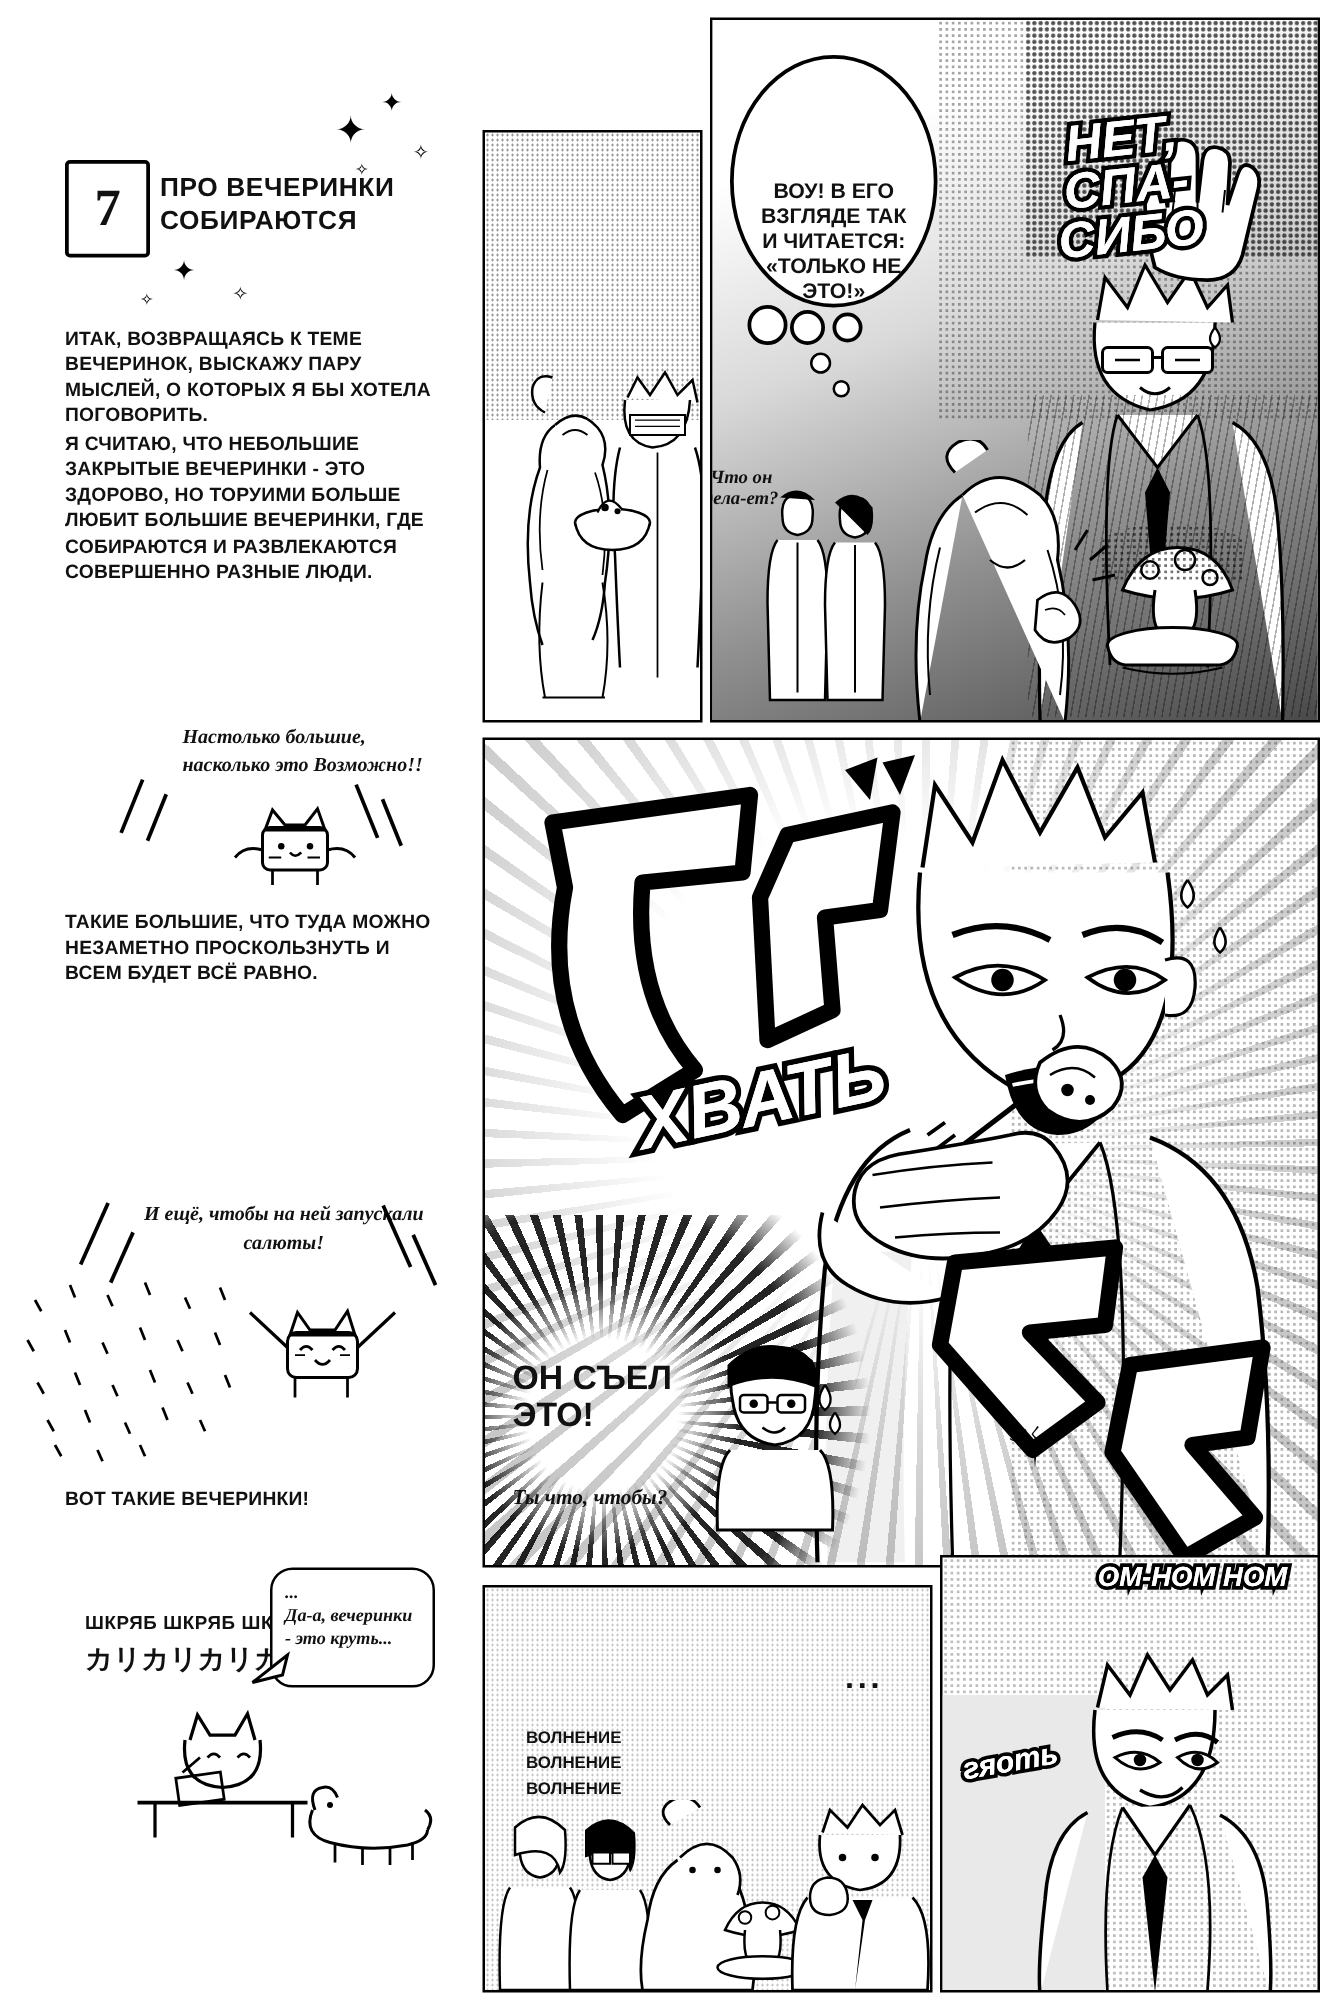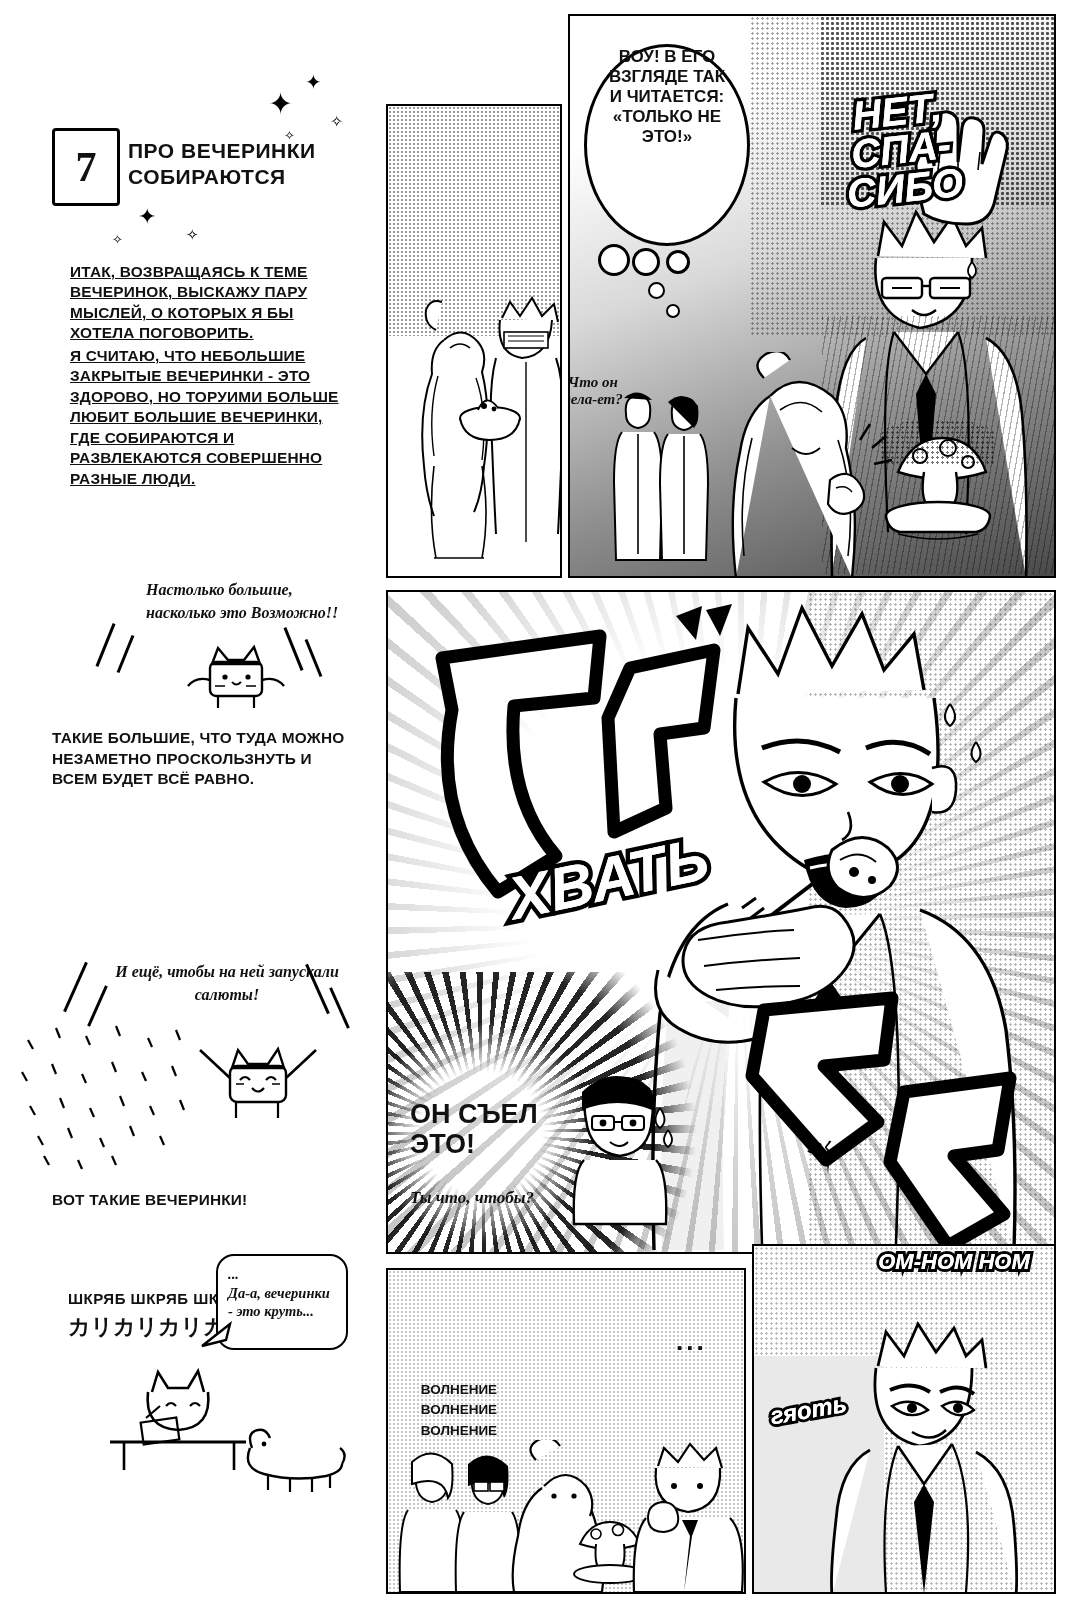--- a/index.html
+++ b/index.html
@@ -51,21 +51,21 @@
   .chapter-title{
     position:absolute;left:128px;top:138px;width:240px;
     font-size:21px;font-weight:700;line-height:1.25;letter-spacing:.5px;
   }
   .sparkle{position:absolute;color:#000;font-size:18px;}
 
   .body-text{
     position:absolute;left:52px;top:262px;width:300px;
     font-size:15.4px;line-height:1.33;letter-spacing:.2px;font-weight:600;
   }
-  .body-text p{margin:0 0 2px 18px;text-decoration:underline;}
+  .body-text p{margin:0 0 2px 0;}
 
   .hand-note{
     position:absolute;font-family:"Liberation Serif",serif;font-style:italic;
     font-size:16px;line-height:1.45;font-weight:600;
   }
   .blk{
     position:absolute;left:52px;width:300px;
     font-size:15.4px;line-height:1.34;font-weight:600;letter-spacing:.2px;
   }
 
@@ -273,21 +273,21 @@
       <path d="M38 74 l2 -18 M58 72 l0 -20 M78 74 l2 -18" stroke="#000" stroke-width="1.6" fill="none"></path>
     </svg>
 
     <div style="position:absolute;left:236px;top:76px;width:190px;text-align:center;
                 font-size:40px;line-height:.96;font-weight:700;font-style:italic;
                 color:#fff;-webkit-text-stroke:7px #000;paint-order:stroke fill;transform:rotate(-6deg);">НЕТ, СПА-СИБО</div>
     <div style="position:absolute;left:236px;top:76px;width:190px;text-align:center;
                 font-size:40px;line-height:.96;font-weight:700;font-style:italic;color:#fff;transform:rotate(-6deg);">НЕТ, СПА-СИБО</div>
 
     <div style="position:absolute;left:14px;top:28px;width:160px;height:196px;border:3px solid #000;border-radius:50%;background:#fff;
-                display:flex;align-items:flex-start;justify-content:center;">
+                display:flex;align-items:flex-end;justify-content:center;">
       <div style="width:128px;text-align:center;font-size:17px;line-height:1.18;font-weight:700;">ВОУ! В ЕГО ВЗГЛЯДЕ ТАК И ЧИТАЕТСЯ: «ТОЛЬКО НЕ ЭТО!»</div>
     </div>
     <div class="abs" style="left:28px;top:228px;width:26px;height:26px;border:3px solid #000;border-radius:50%;background:#fff;"></div>
     <div class="abs" style="left:62px;top:232px;width:22px;height:22px;border:3px solid #000;border-radius:50%;background:#fff;"></div>
     <div class="abs" style="left:96px;top:234px;width:18px;height:18px;border:3px solid #000;border-radius:50%;background:#fff;"></div>
     <div class="abs" style="left:78px;top:266px;width:13px;height:13px;border:2.6px solid #000;border-radius:50%;background:#fff;"></div>
     <div class="abs" style="left:96px;top:288px;width:10px;height:10px;border:2.4px solid #000;border-radius:50%;background:#fff;"></div>
 
     <div style="position:absolute;left:-12px;top:358px;width:70px;font-family:'Liberation Serif',serif;font-style:italic;
                 font-size:15px;line-height:1.16;font-weight:700;text-align:center;">Что он дела-ет?</div>
@@ -414,31 +414,31 @@
       <rect x="32" y="52" width="22" height="14" rx="3" fill="#fff" stroke="#000" stroke-width="2"></rect>
       <rect x="62" y="52" width="22" height="14" rx="3" fill="#fff" stroke="#000" stroke-width="2"></rect>
       <path d="M54 58 h8" stroke="#000" stroke-width="2"></path>
       <circle cx="43" cy="59" r="3.4" fill="#000"></circle>
       <circle cx="73" cy="59" r="3.4" fill="#000"></circle>
       <path d="M50 78 q10 8 18 0" fill="none" stroke="#000" stroke-width="2"></path>
       <path d="M24 96 q-12 12 -10 64 h92 q2 -52 -10 -64" fill="#fff" stroke="#000" stroke-width="2.4"></path>
       <path d="M100 44 q9 13 0 20 q-9 -7 0 -20 M108 66 q8 11 0 17 q-8 -6 0 -17" fill="#fff" stroke="#000" stroke-width="1.8"></path>
     </svg>
 
-    <div style="position:absolute;left:22px;top:496px;width:160px;font-size:27px;line-height:1.1;font-weight:700;margin-top:12px;">ОН СЪЕЛ ЭТО!</div>
+    <div style="position:absolute;left:22px;top:496px;width:160px;font-size:27px;line-height:1.1;font-weight:700;">ОН СЪЕЛ ЭТО!</div>
     <div style="position:absolute;left:22px;top:596px;width:200px;font-family:'Liberation Serif',serif;font-style:italic;
                 font-size:17px;font-weight:700;">Ты что, чтобы?</div>
 
     <svg style="position:absolute;left:340px;top:382px;" width="300" height="290" viewBox="0 0 300 290">
       <g fill="#fff" stroke="#000" stroke-width="13" stroke-linejoin="round" stroke-linecap="round">
         <path d="M36 36 L164 24 L156 86 L96 92 L150 148 L98 186 L24 102 z"></path>
         <path d="M176 118 L282 104 L270 176 L226 182 L276 240 L220 272 L162 188 z"></path>
       </g>
     </svg>
-    <div style="position:absolute;left:418px;top:546px;font-size:15px;font-weight:700;color:#000;">ごく</div>
+    <div style="position:absolute;left:418px;top:546px;font-size:15px;font-weight:400;color:#000;">ごく</div>
   </div>
 
   <div class="panel" style="left:386px;top:1268px;width:356px;height:322px;">
     <div class="screen tone-dots-fine" style="left:0;top:0;width:100%;height:100%;opacity:.22;"></div>
 
     <div style="position:absolute;left:288px;top:56px;font-size:26px;font-weight:700;letter-spacing:3px;">...</div>
 
     <div style="position:absolute;left:16px;top:110px;width:110px;font-size:13.5px;line-height:1.5;font-weight:700;
                 text-align:center;white-space:pre-line;">ВОЛНЕНИЕ ВОЛНЕНИЕ ВОЛНЕНИЕ</div>
 

